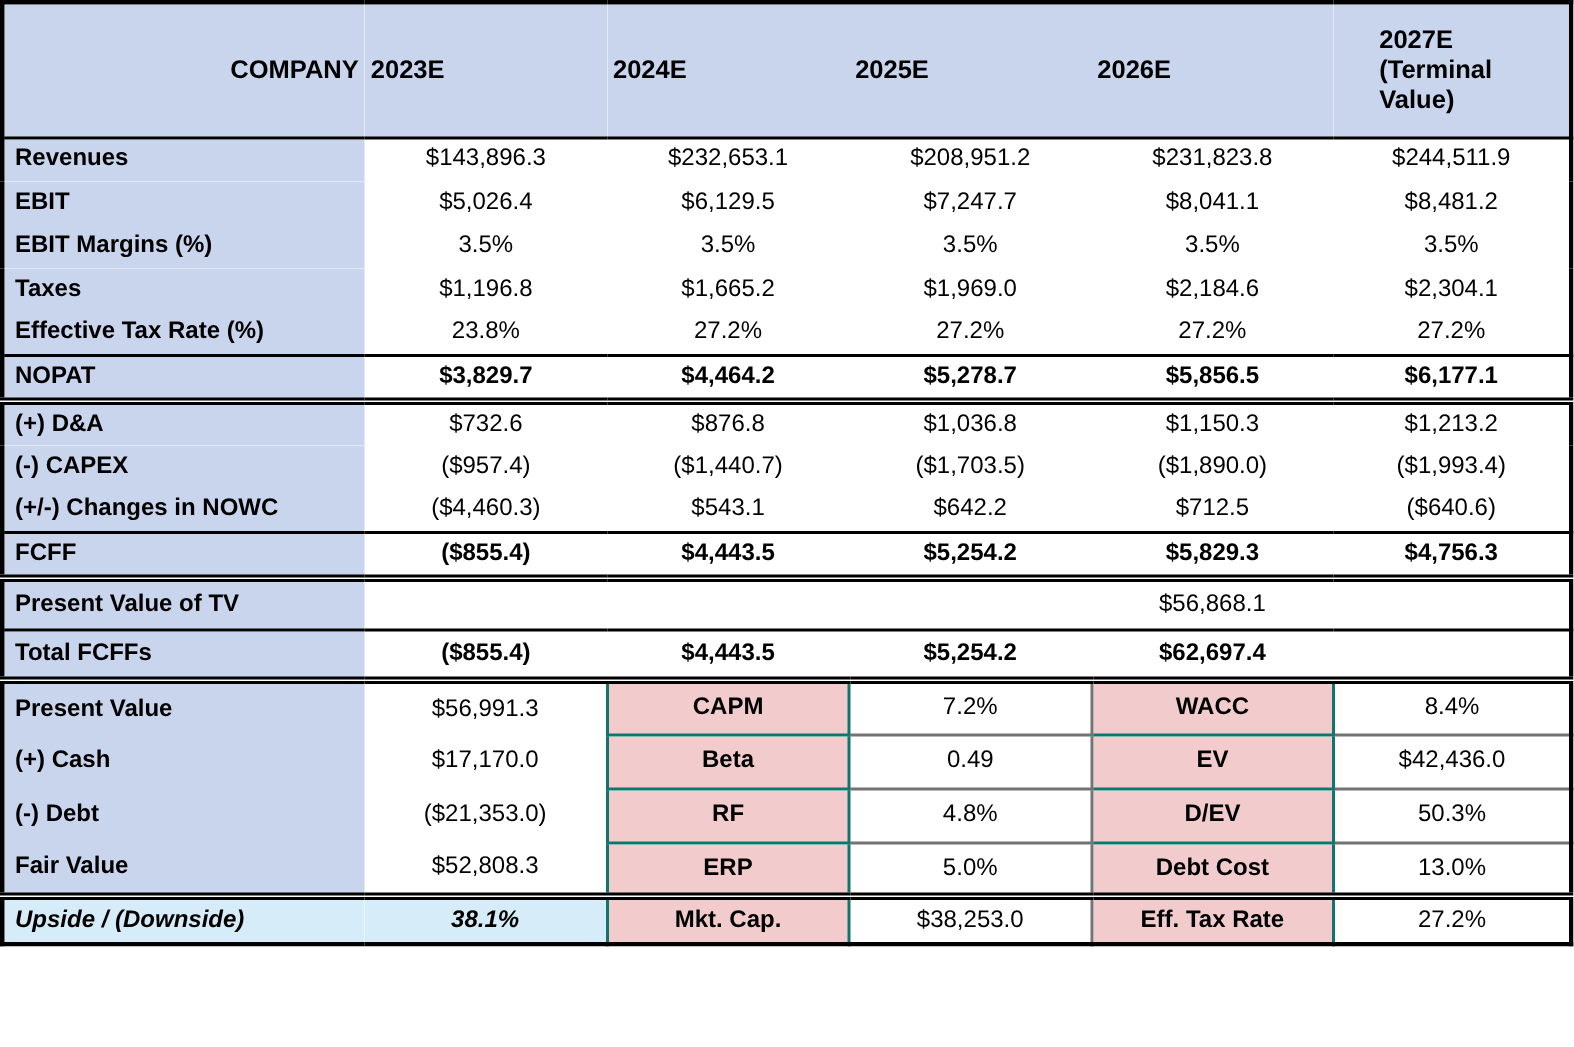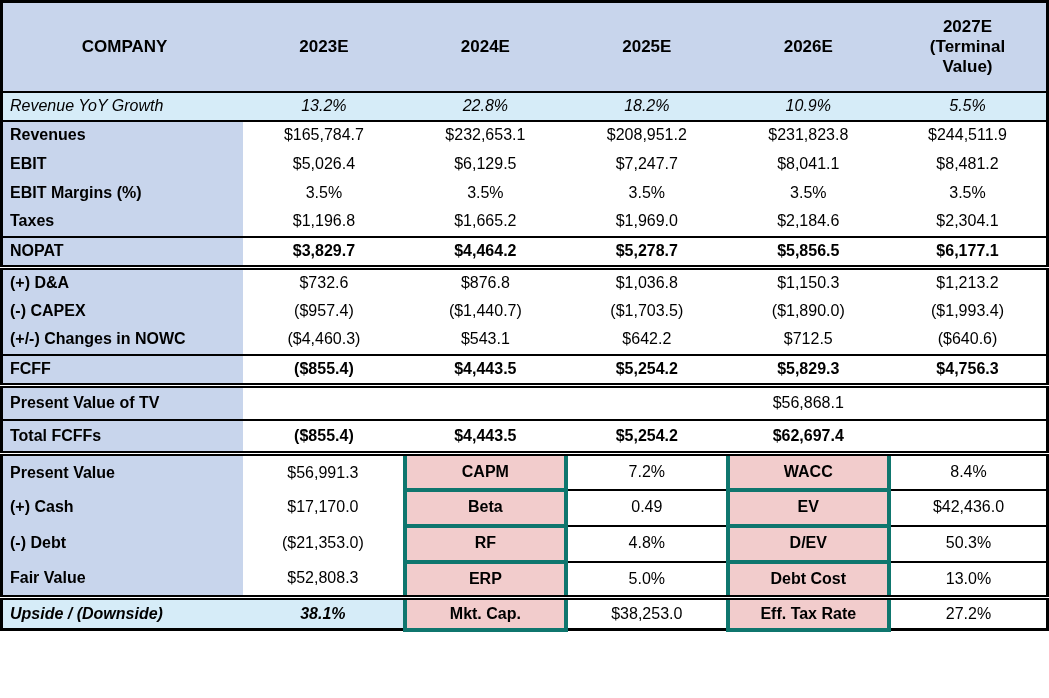--- a/index.html
+++ b/index.html
@@ -22,25 +22,25 @@
     overflow:hidden;
     white-space:nowrap;
   }
 
   
   tr.hdr{height:90px;}
   tr.hdr th{
     background:#C8D5EC;
     font-weight:bold;
     font-size:17px;
-    text-align:center;
+    text-align:left;
     vertical-align:middle;
     white-space:normal;
   }
-  tr.hdr th.company{text-align:center;padding-left:7px;}
+  tr.hdr th.company{text-align:right;padding-left:7px;}
   .hw{max-width:96px;margin:0 auto;white-space:normal;}
 
   
   tr.r{height:29px;}
   tr.tall{height:31px;}
   tr.tv{height:34px;}
   tr.sm{height:36px;}
   tr.up{height:32px;}
 
   td.lbl{
@@ -58,26 +58,26 @@
 
   
   tr.sec2 td, tr.sec2 th{border-top:2px solid #000;}
   tr.secd td{border-top:5px double #000;}
 
   
   td.pk{
     background:#F2CCCC;
     font-weight:bold;
     text-align:center;
-    border:4px solid #0f766e;
+    border:2px solid #0f766e;
   }
   td.sv{
     background:#fff;
     text-align:center;
-    border:2px solid #000000;
+    border:2px solid #737373;
   }
   
   tr.up td.cy{background:#D6ECF8;font-style:italic;}
 </style>
 </head>
 <body>
 
 <div class="sheet">
 <table class="model">
   <colgroup>
@@ -94,32 +94,24 @@
     <th class="company">COMPANY</th>
     <th>2023E</th>
     <th>2024E</th>
     <th>2025E</th>
     <th>2026E</th>
     <th>
             <div class="hw">2027E (Terminal Value)</div>
           </th>
   </tr>
 
-  <tr class="r yoy sec2">
-    <td class="lbl">Revenue YoY Growth</td>
-    <td class="val">13.2%</td>
-    <td class="val">22.8%</td>
-    <td class="val">18.2%</td>
-    <td class="val">10.9%</td>
-    <td class="val">5.5%</td>
-  </tr>
 
   <tr class="r sec2">
     <td class="lbl">Revenues</td>
-    <td class="val">$165,784.7</td>
+    <td class="val">$143,896.3</td>
     <td class="val">$232,653.1</td>
     <td class="val">$208,951.2</td>
     <td class="val">$231,823.8</td>
     <td class="val">$244,511.9</td>
   </tr>
 
   <tr class="r">
     <td class="lbl">EBIT</td>
     <td class="val">$5,026.4</td>
     <td class="val">$6,129.5</td>
@@ -139,20 +131,28 @@
 
   <tr class="r">
     <td class="lbl">Taxes</td>
     <td class="val">$1,196.8</td>
     <td class="val">$1,665.2</td>
     <td class="val">$1,969.0</td>
     <td class="val">$2,184.6</td>
     <td class="val">$2,304.1</td>
   </tr>
 
+  <tr class="r">
+    <td class="lbl">Effective Tax Rate (%)</td>
+    <td class="val">23.8%</td>
+    <td class="val">27.2%</td>
+    <td class="val">27.2%</td>
+    <td class="val">27.2%</td>
+    <td class="val">27.2%</td>
+  </tr>
 
   <tr class="tall sec2">
     <td class="lbl">NOPAT</td>
     <td class="val b">$3,829.7</td>
     <td class="val b">$4,464.2</td>
     <td class="val b">$5,278.7</td>
     <td class="val b">$5,856.5</td>
     <td class="val b">$6,177.1</td>
   </tr>
 

